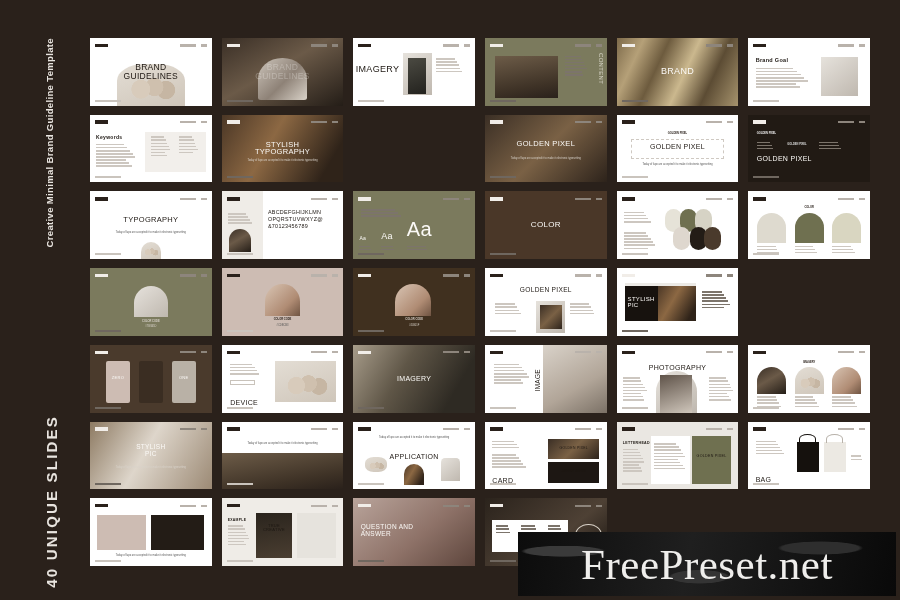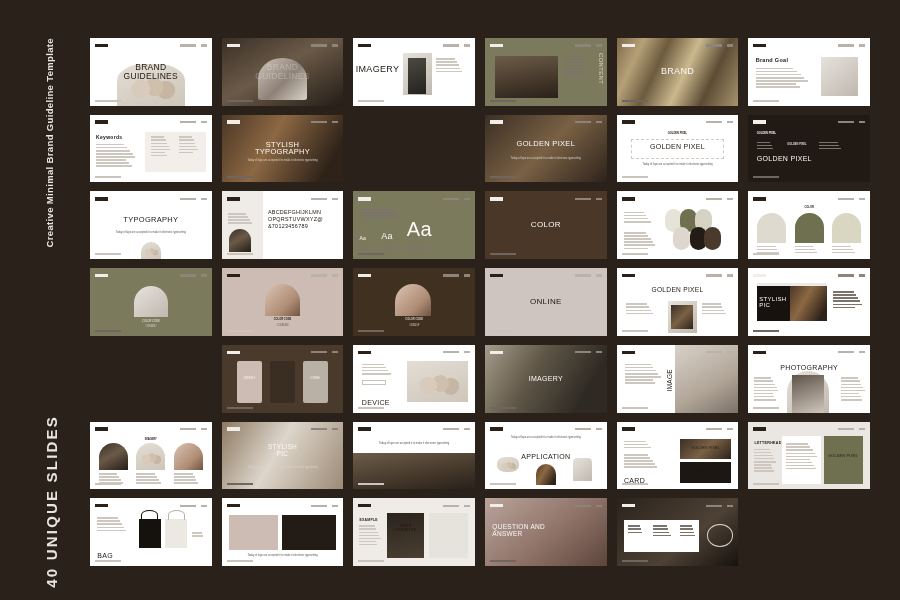--- a/index.html
+++ b/index.html
@@ -558,34 +558,20 @@
             <span class="s-logo-box"></span>
           </div>
           <div class="s-nav">
             <span></span>
             <span class="pg"></span>
           </div>
         </div>
         <div class="s-foot"></div>
       </div>
       <div class="slide">
-        <div class="ph" style="inset:0;background:#cfc5c0"></div>
-        <div class="s-title" style="font-size:8px;">ONLINE</div>
-        <div class="s-head">
-          <div class="s-logo">
-            <span class="s-logo-box"></span>
-          </div>
-          <div class="s-nav">
-            <span></span>
-            <span class="pg"></span>
-          </div>
-        </div>
-        <div class="s-foot"></div>
-      </div>
-      <div class="slide">
         <div class="s-title" style="font-size:6.6px;top:32%;">GOLDEN PIXEL</div>
         <div class="ph ph-grey" style="left:42%;top:48%;width:24%;height:48%"></div>
         <div class="ph ph-pot" style="left:45%;top:54%;width:18%;height:36%"></div>
         <div class="lines" style="left:8%;top:52%;width:24%">
           <i style="width:70%"></i>
           <i style="width:77%"></i>
           <i style="width:84%"></i>
           <i style="width:91%"></i>
         </div>
         <div class="lines" style="left:70%;top:52%;width:22%">
@@ -998,13 +984,16 @@
           </div>
           <div class="s-nav">
             <span></span>
             <span class="pg"></span>
           </div>
         </div>
         <div class="s-foot"></div>
       </div>
     </div>
 
+  <div id="watermark">
+    <span>FreePreset.net</span>
+  </div>
 </div>
 
 </body></html>

